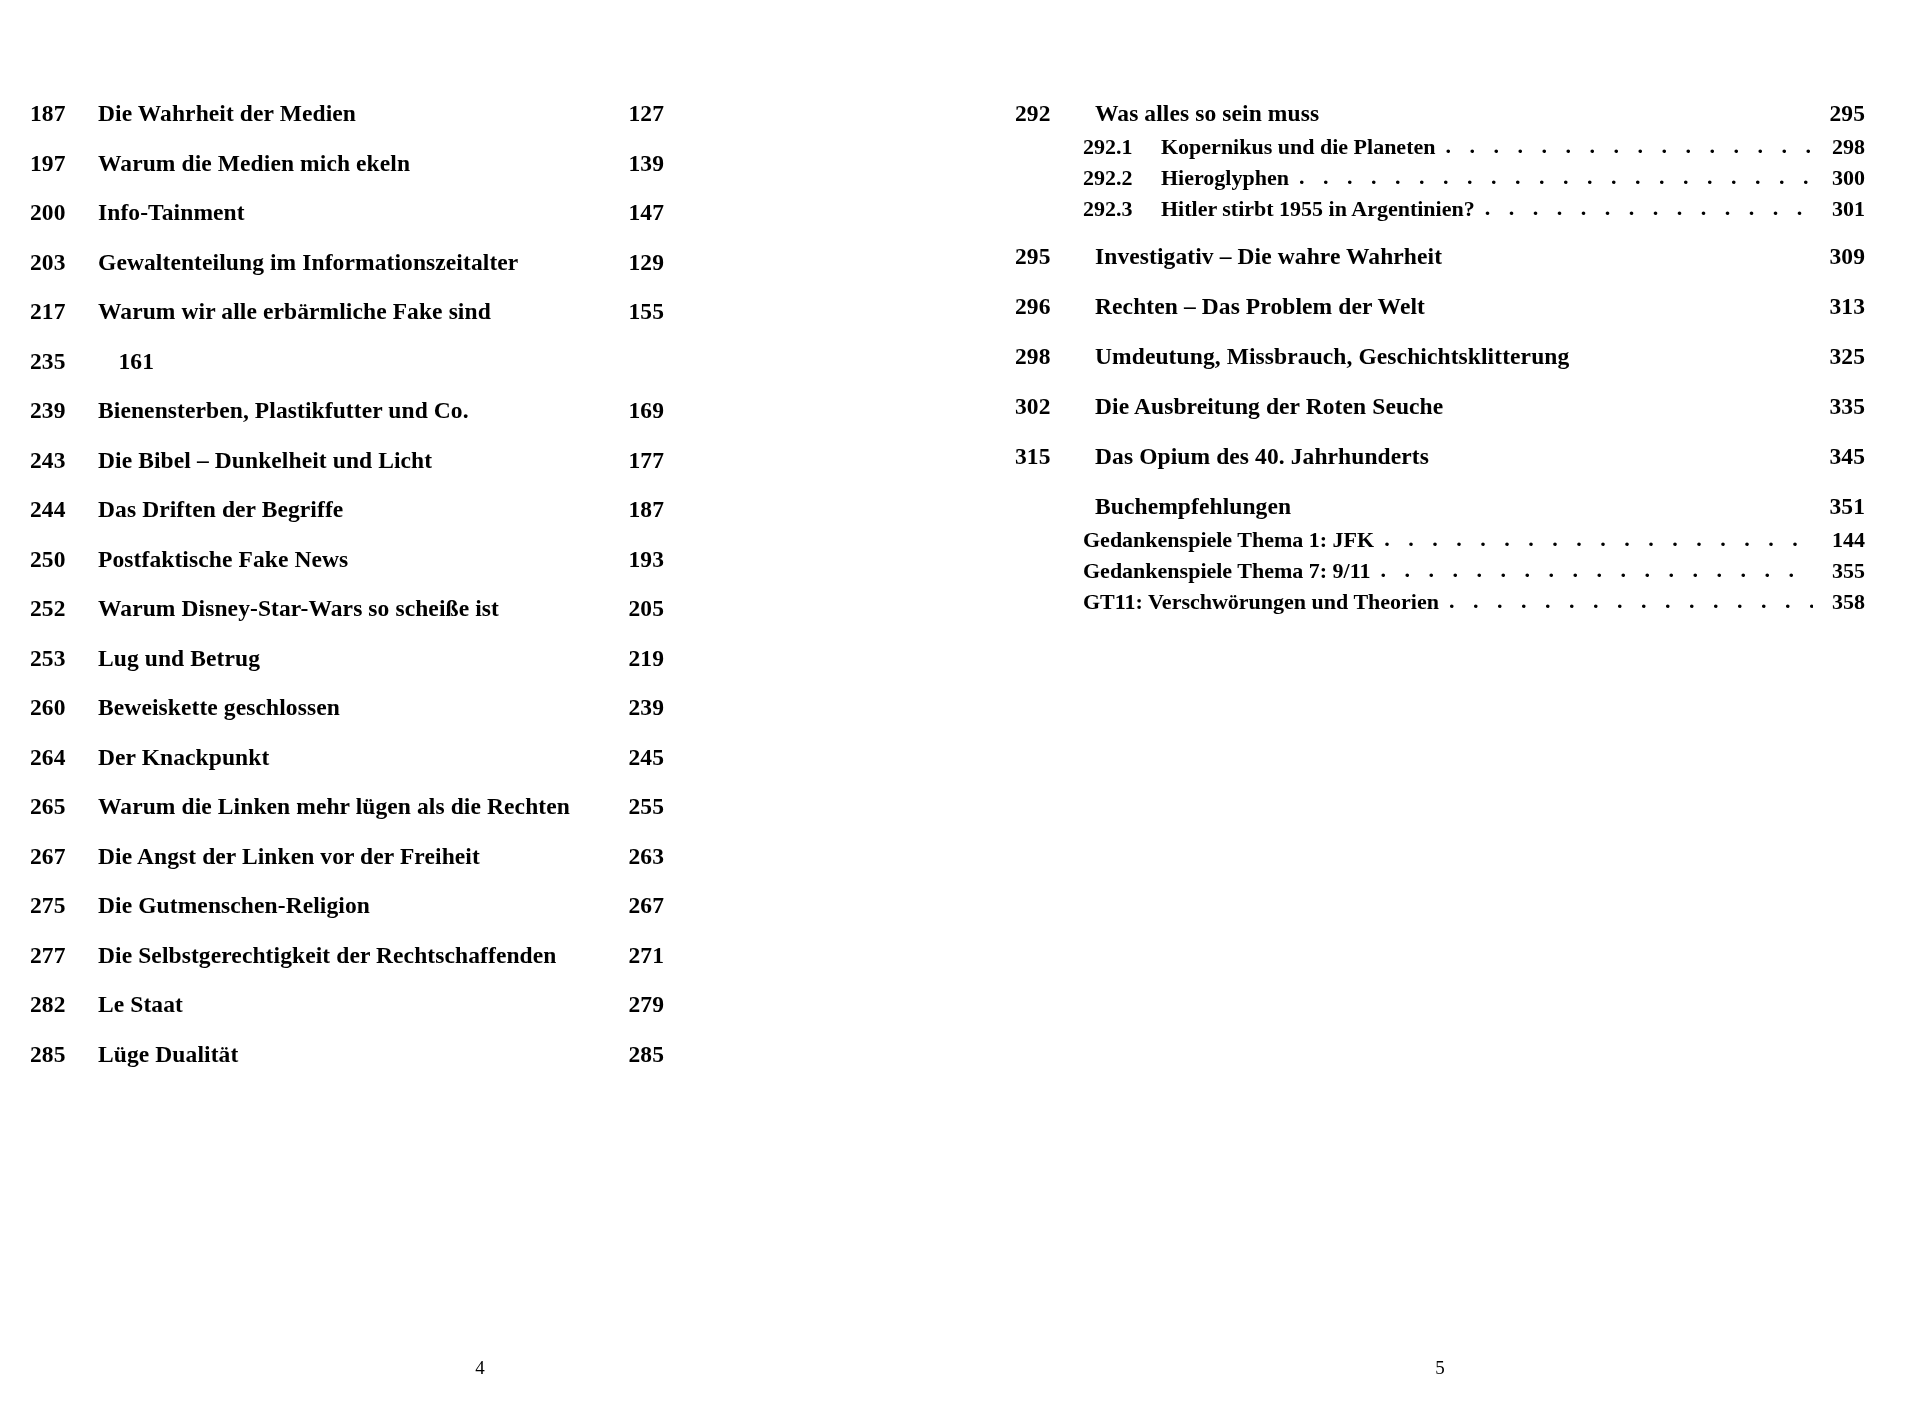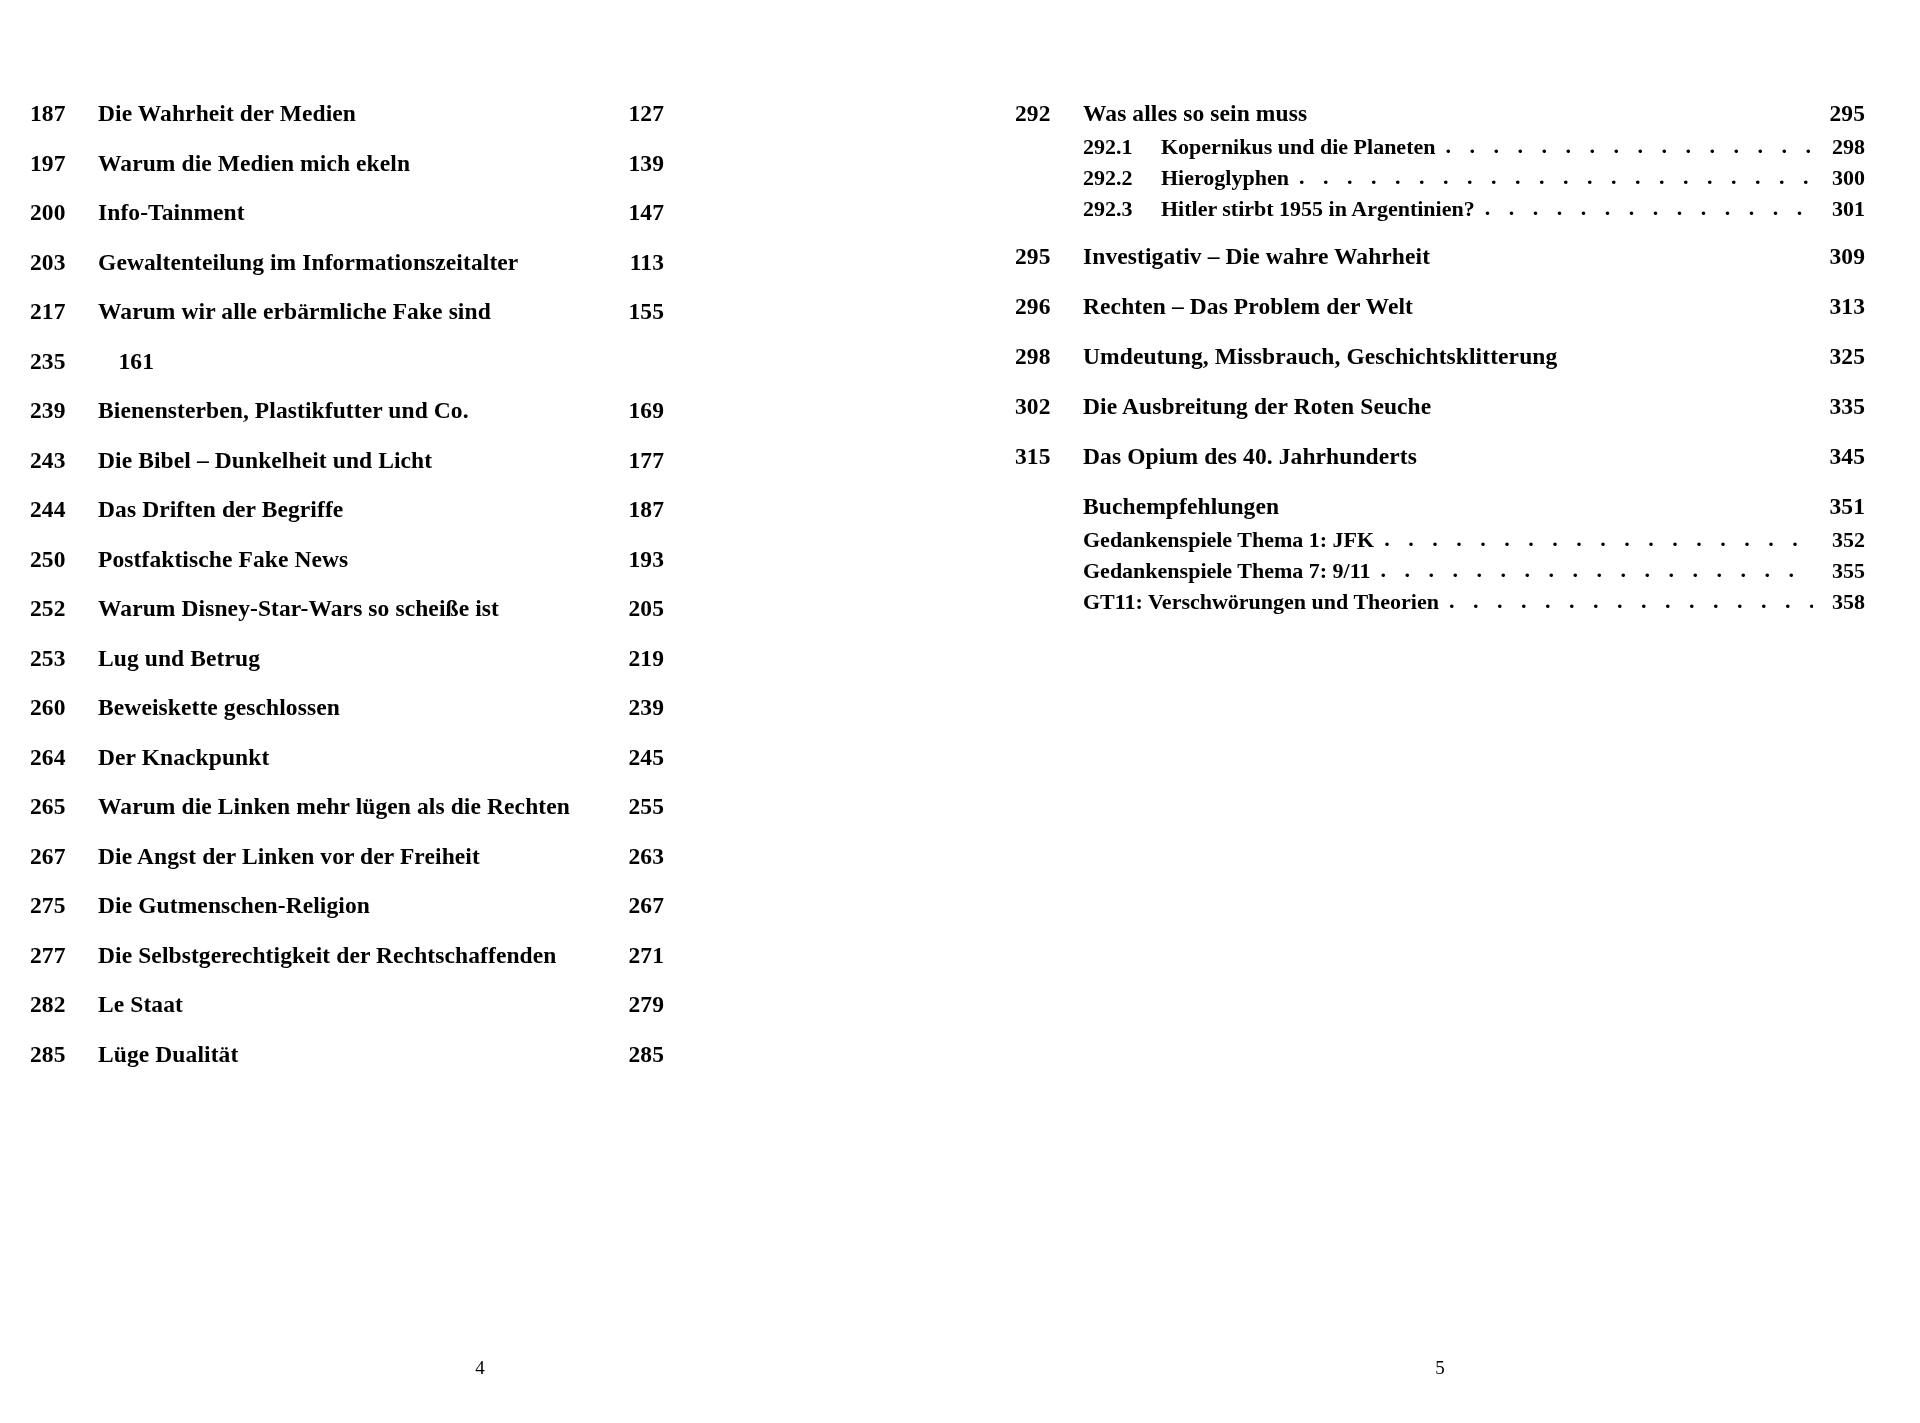--- a/index.html
+++ b/index.html
@@ -44,21 +44,21 @@
 
   
   .row-main {
     display: flex;
     align-items: baseline;
     font-weight: bold;
     font-size: 23.5px;
     letter-spacing: 0.1px;
   }
   .page-left .row-main  { margin-bottom: 22.5px; }
-  .page-right .row-main { margin-bottom: 23px; }
+  .page-right .row-main { margin-bottom: 23px; gap: 12px; }
 
   .row-main .num-left {
     width: 68px;
     flex: 0 0 68px;
     text-align: left;
   }
   .row-main .title {
     flex: 1 1 auto;
     white-space: nowrap;
   }
@@ -153,21 +153,21 @@
           <div class="row-main">
             <span class="num-left">200</span>
             <span class="title">Info-Tainment</span>
             <span class="num-right">147</span>
           </div>
         </div>
         <div class="chapter">
           <div class="row-main">
             <span class="num-left">203</span>
             <span class="title">Gewaltenteilung im Informationszeitalter</span>
-            <span class="num-right">113</span>
+            <span class="num-right">129</span>
           </div>
         </div>
         <div class="chapter">
           <div class="row-main">
             <span class="num-left">217</span>
             <span class="title">Warum wir alle erbärmliche Fake sind</span>
             <span class="num-right">155</span>
           </div>
         </div>
         <div class="chapter">
@@ -345,21 +345,21 @@
         <div class="chapter">
           <div class="row-main">
             <span class="num-left"></span>
             <span class="title">Buchempfehlungen</span>
             <span class="num-right">351</span>
           </div>
           <div class="subgroup">
             <div class="row-sub no-num">
               <span class="sub-title">Gedankenspiele Thema 1: JFK</span>
               <span class="leader">. . . . . . . . . . . . . . . . . . . . . . . . . . . . . . . . . . . . . . . . </span>
-              <span class="sub-page">352</span>
+              <span class="sub-page">144</span>
             </div>
             <div class="row-sub no-num">
               <span class="sub-title">Gedankenspiele Thema 7: 9/11</span>
               <span class="leader">. . . . . . . . . . . . . . . . . . . . . . . . . . . . . . . . . . . . . . . . </span>
               <span class="sub-page">355</span>
             </div>
             <div class="row-sub no-num">
               <span class="sub-title">GT11: Verschwörungen und Theorien</span>
               <span class="leader">. . . . . . . . . . . . . . . . . . . . . . . . . . . . . . . . . . . . . . . . </span>
               <span class="sub-page">358</span>

